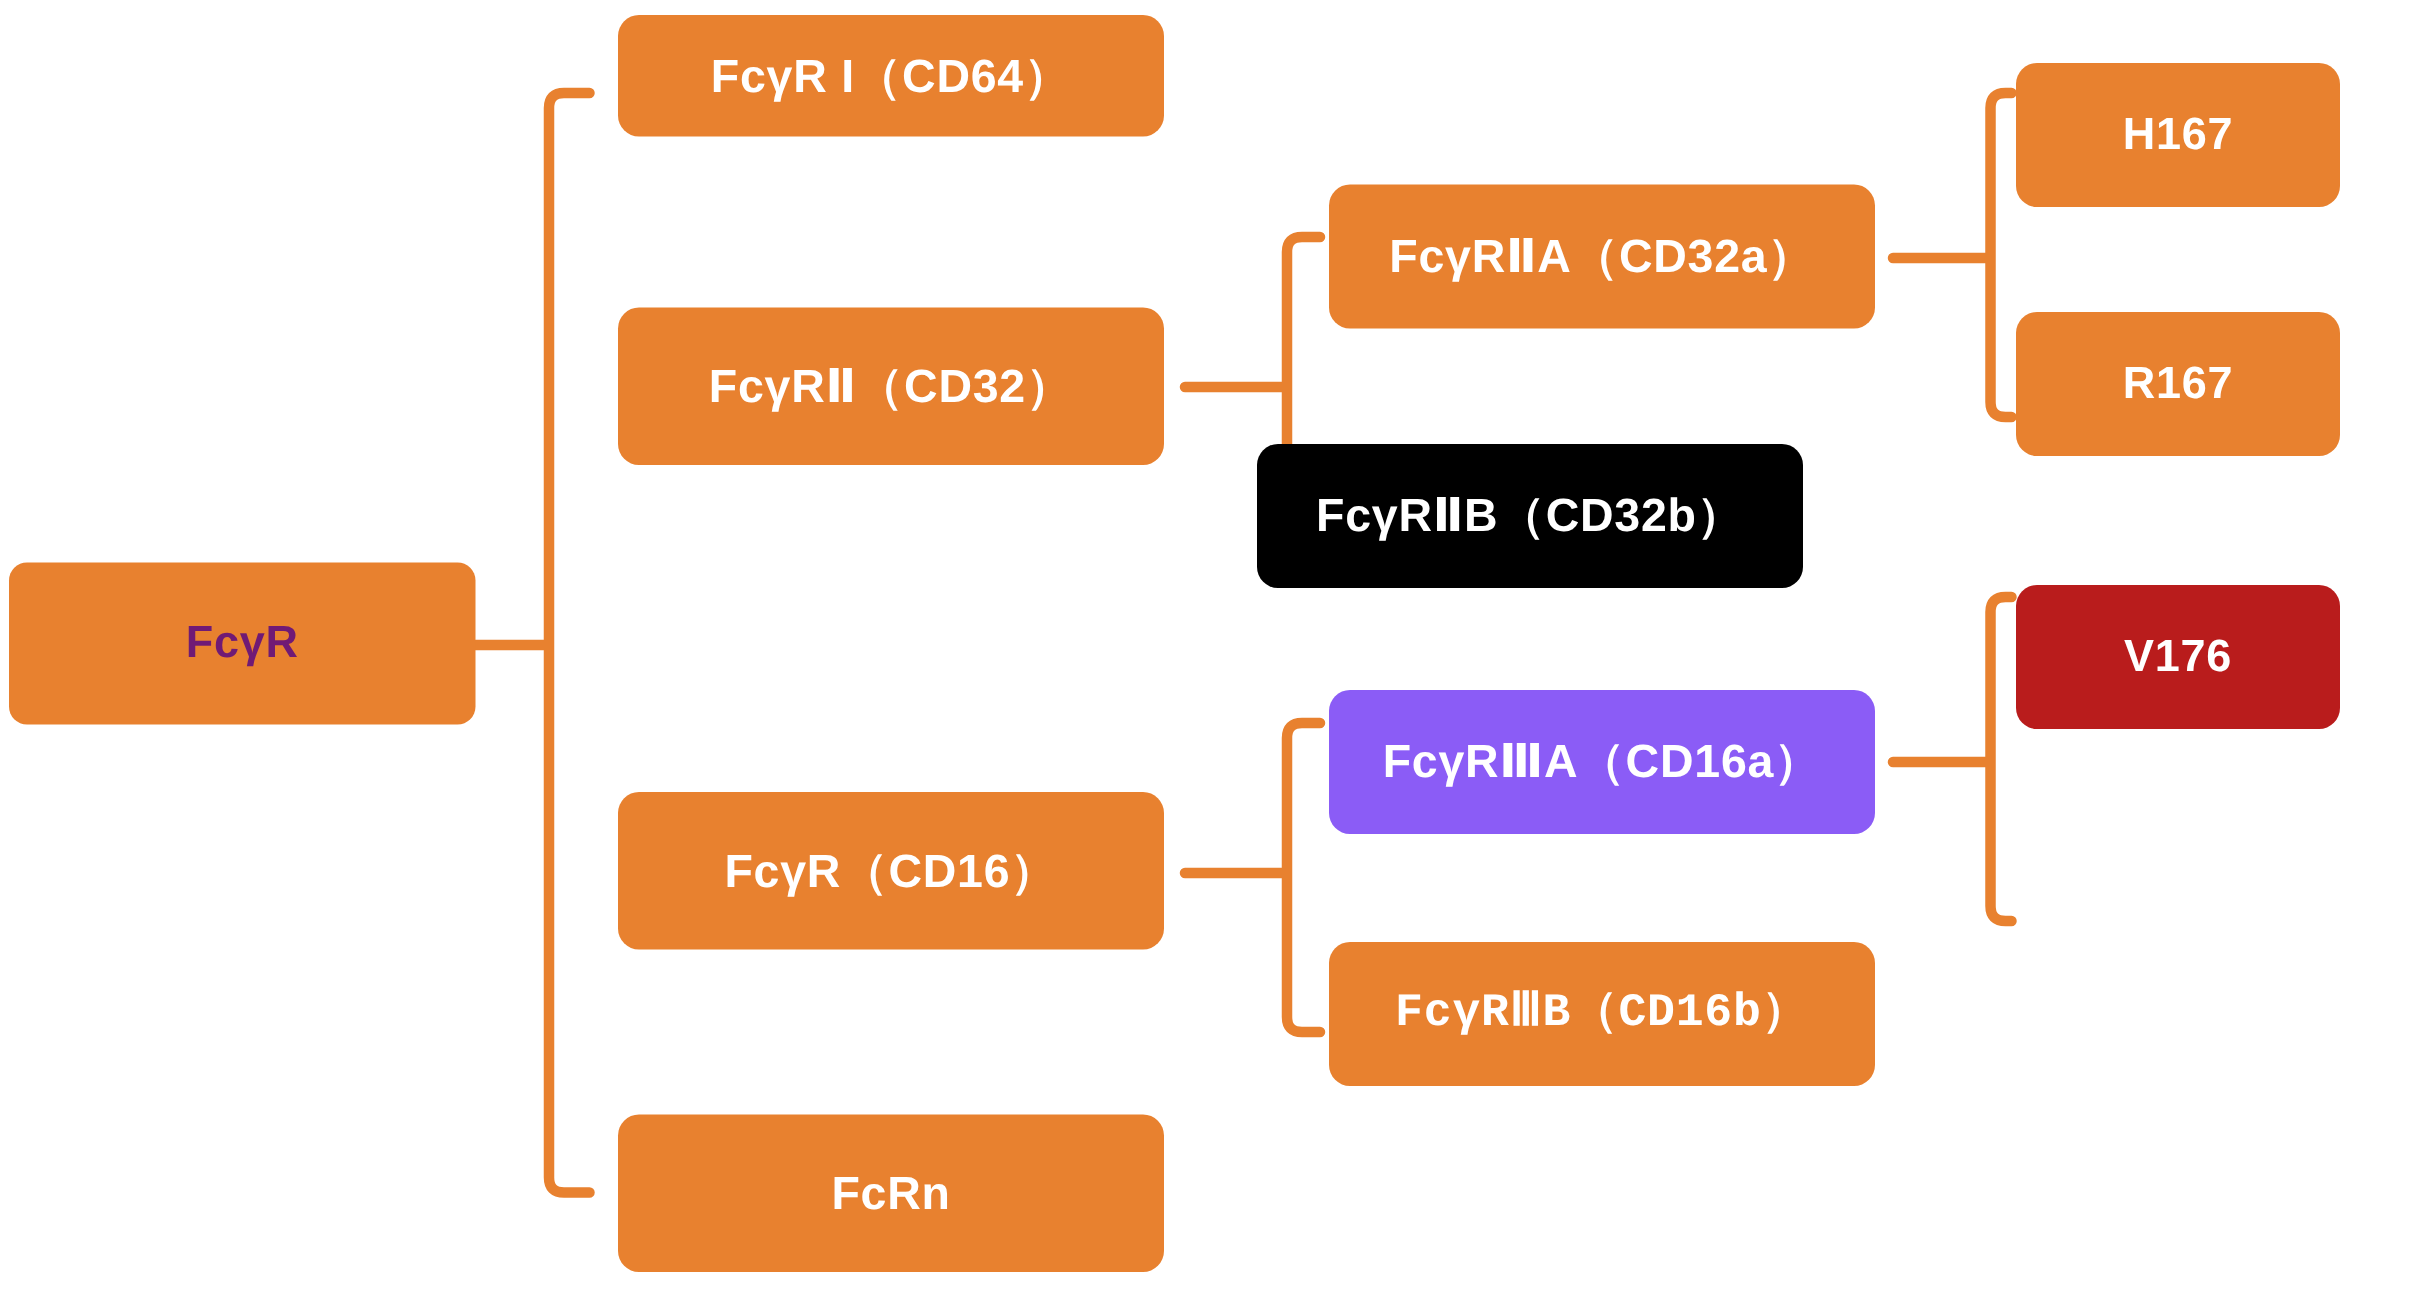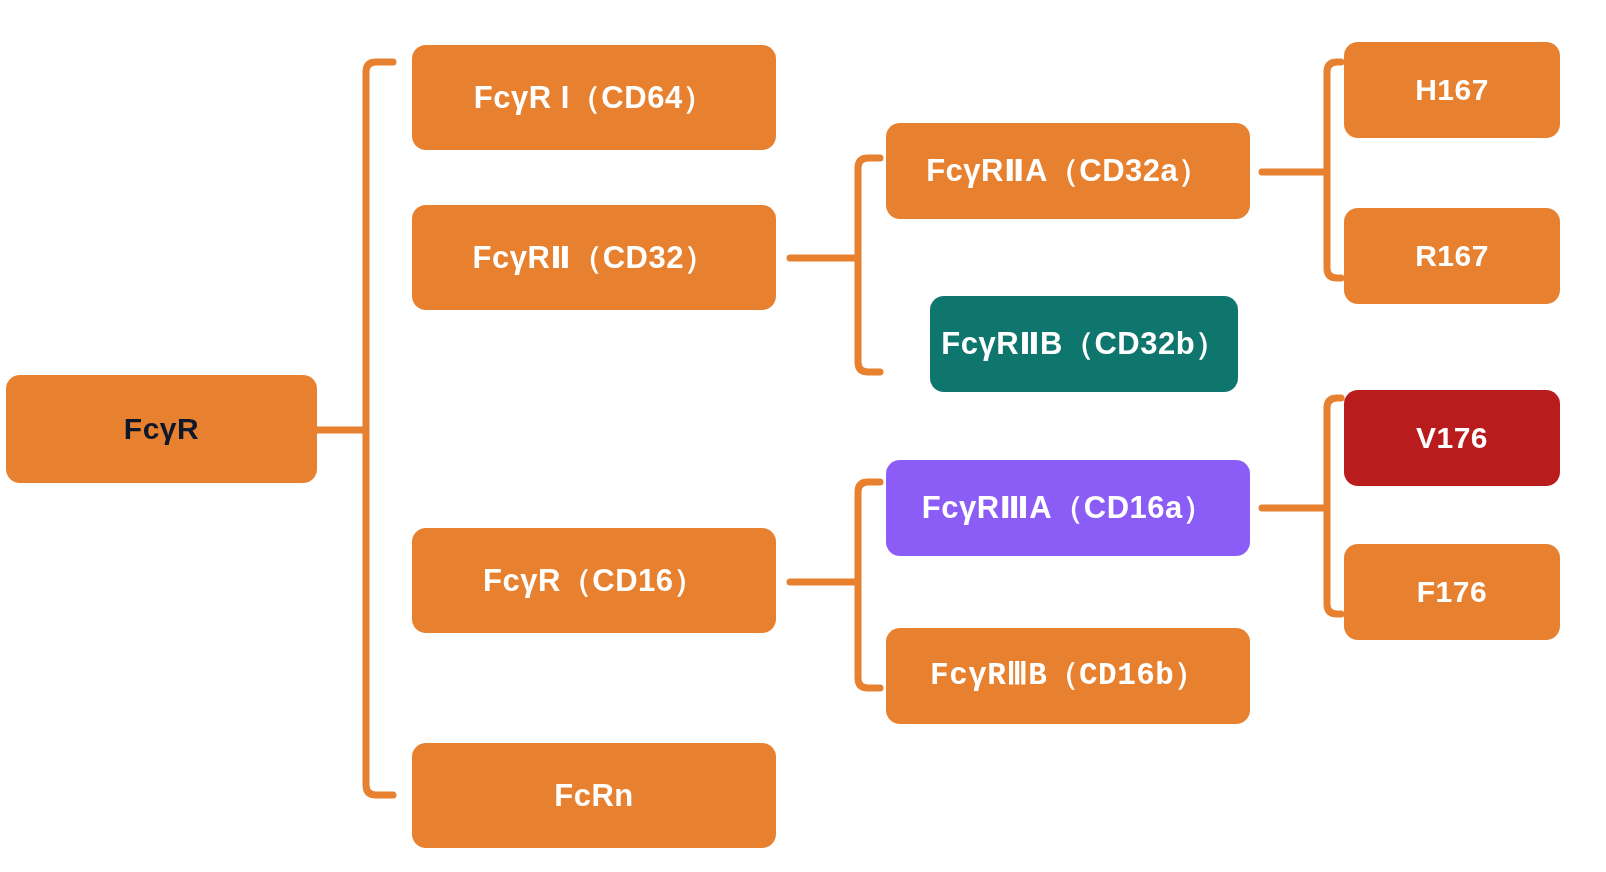--- a/index.html
+++ b/index.html
@@ -62,30 +62,29 @@
       <path d="M 790 258 L 858 258 M 858 258 L 858 168 Q 858 158 868 158 L 880 158 M 858 258 L 858 362 Q 858 372 868 372 L 880 372"></path>
 
       <path d="M 790 582 L 858 582 M 858 582 L 858 492 Q 858 482 868 482 L 880 482 M 858 582 L 858 678 Q 858 688 868 688 L 880 688"></path>
 
       <path d="M 1262 172 L 1327 172 M 1327 172 L 1327 72 Q 1327 62 1337 62 L 1341 62 M 1327 172 L 1327 268 Q 1327 278 1337 278 L 1341 278"></path>
 
       <path d="M 1262 508 L 1327 508 M 1327 508 L 1327 408 Q 1327 398 1337 398 L 1341 398 M 1327 508 L 1327 604 Q 1327 614 1337 614 L 1341 614"></path>
     </g>
   </svg>
 
-  <div class="node root" style="left: 6px; top: 375px; width: 311px; height: 108px; background: rgb(232, 129, 47); color: #0f172a;">FcγR</div>
+  <div class="node root" style="left: 6px; top: 375px; width: 311px; height: 108px; background: rgb(232, 129, 47); color: #701a75; border-radius: 12px;">FcγR</div>
 
-  <div class="node level1" style="left: 412px; top: 10px; width: 364px; height: 105px; background: rgb(232, 129, 47); color: rgb(255, 255, 255); margin-top: 35px;">FcγR I（CD64）</div>
+  <div class="node level1" style="left: 412px; top: 10px; width: 364px; height: 81px; background: rgb(232, 129, 47); color: rgb(255, 255, 255);">FcγR I（CD64）</div>
   <div class="node level1" style="left: 412px; top: 205px; width: 364px; height: 105px; background: rgb(232, 129, 47); color: rgb(255, 255, 255);">FcγRⅡ（CD32）</div>
   <div class="node level1" style="left: 412px; top: 528px; width: 364px; height: 105px; background: rgb(232, 129, 47); color: rgb(255, 255, 255);">FcγR（CD16）</div>
   <div class="node level1" style="left: 412px; top: 743px; width: 364px; height: 105px; background: rgb(232, 129, 47); color: rgb(255, 255, 255);">FcRn</div>
 
   <div class="node level2" style="left: 886px; top: 123px; width: 364px; height: 96px; background: rgb(232, 129, 47); color: rgb(255, 255, 255);">FcγRⅡA（CD32a）</div>
-  <div class="node level2" style="left: 930px; top: 296px; width: 308px; height: 96px; background: #0f766e; color: rgb(255, 255, 255);">FcγRⅡB（CD32b）</div>
+  <div class="node level2" style="left: 838px; top: 296px; width: 364px; height: 96px; background: #000000; color: rgb(255, 255, 255);">FcγRⅡB（CD32b）</div>
   <div class="node level2" style="left: 886px; top: 460px; width: 364px; height: 96px; background: #8b5cf6; color: rgb(255, 255, 255);">FcγRⅢA（CD16a）</div>
   <div class="node level2" style="left: 886px; top: 628px; width: 364px; height: 96px; background: rgb(232, 129, 47); color: rgb(255, 255, 255); font-family: Liberation Mono, monospace;">FcγRⅢB（CD16b）</div>
 
   <div class="node leaf" style="left: 1344px; top: 42px; width: 216px; height: 96px; background: rgb(232, 129, 47); color: rgb(255, 255, 255);">H167</div>
   <div class="node leaf" style="left: 1344px; top: 208px; width: 216px; height: 96px; background: rgb(232, 129, 47); color: rgb(255, 255, 255);">R167</div>
   <div class="node leaf" style="left: 1344px; top: 390px; width: 216px; height: 96px; background: #b91c1c; color: rgb(255, 255, 255);">V176</div>
-  <div class="node leaf" style="left: 1344px; top: 544px; width: 216px; height: 96px; background: rgb(232, 129, 47); color: rgb(255, 255, 255);">F176</div>
 
 </div>
 
 </body></html>

